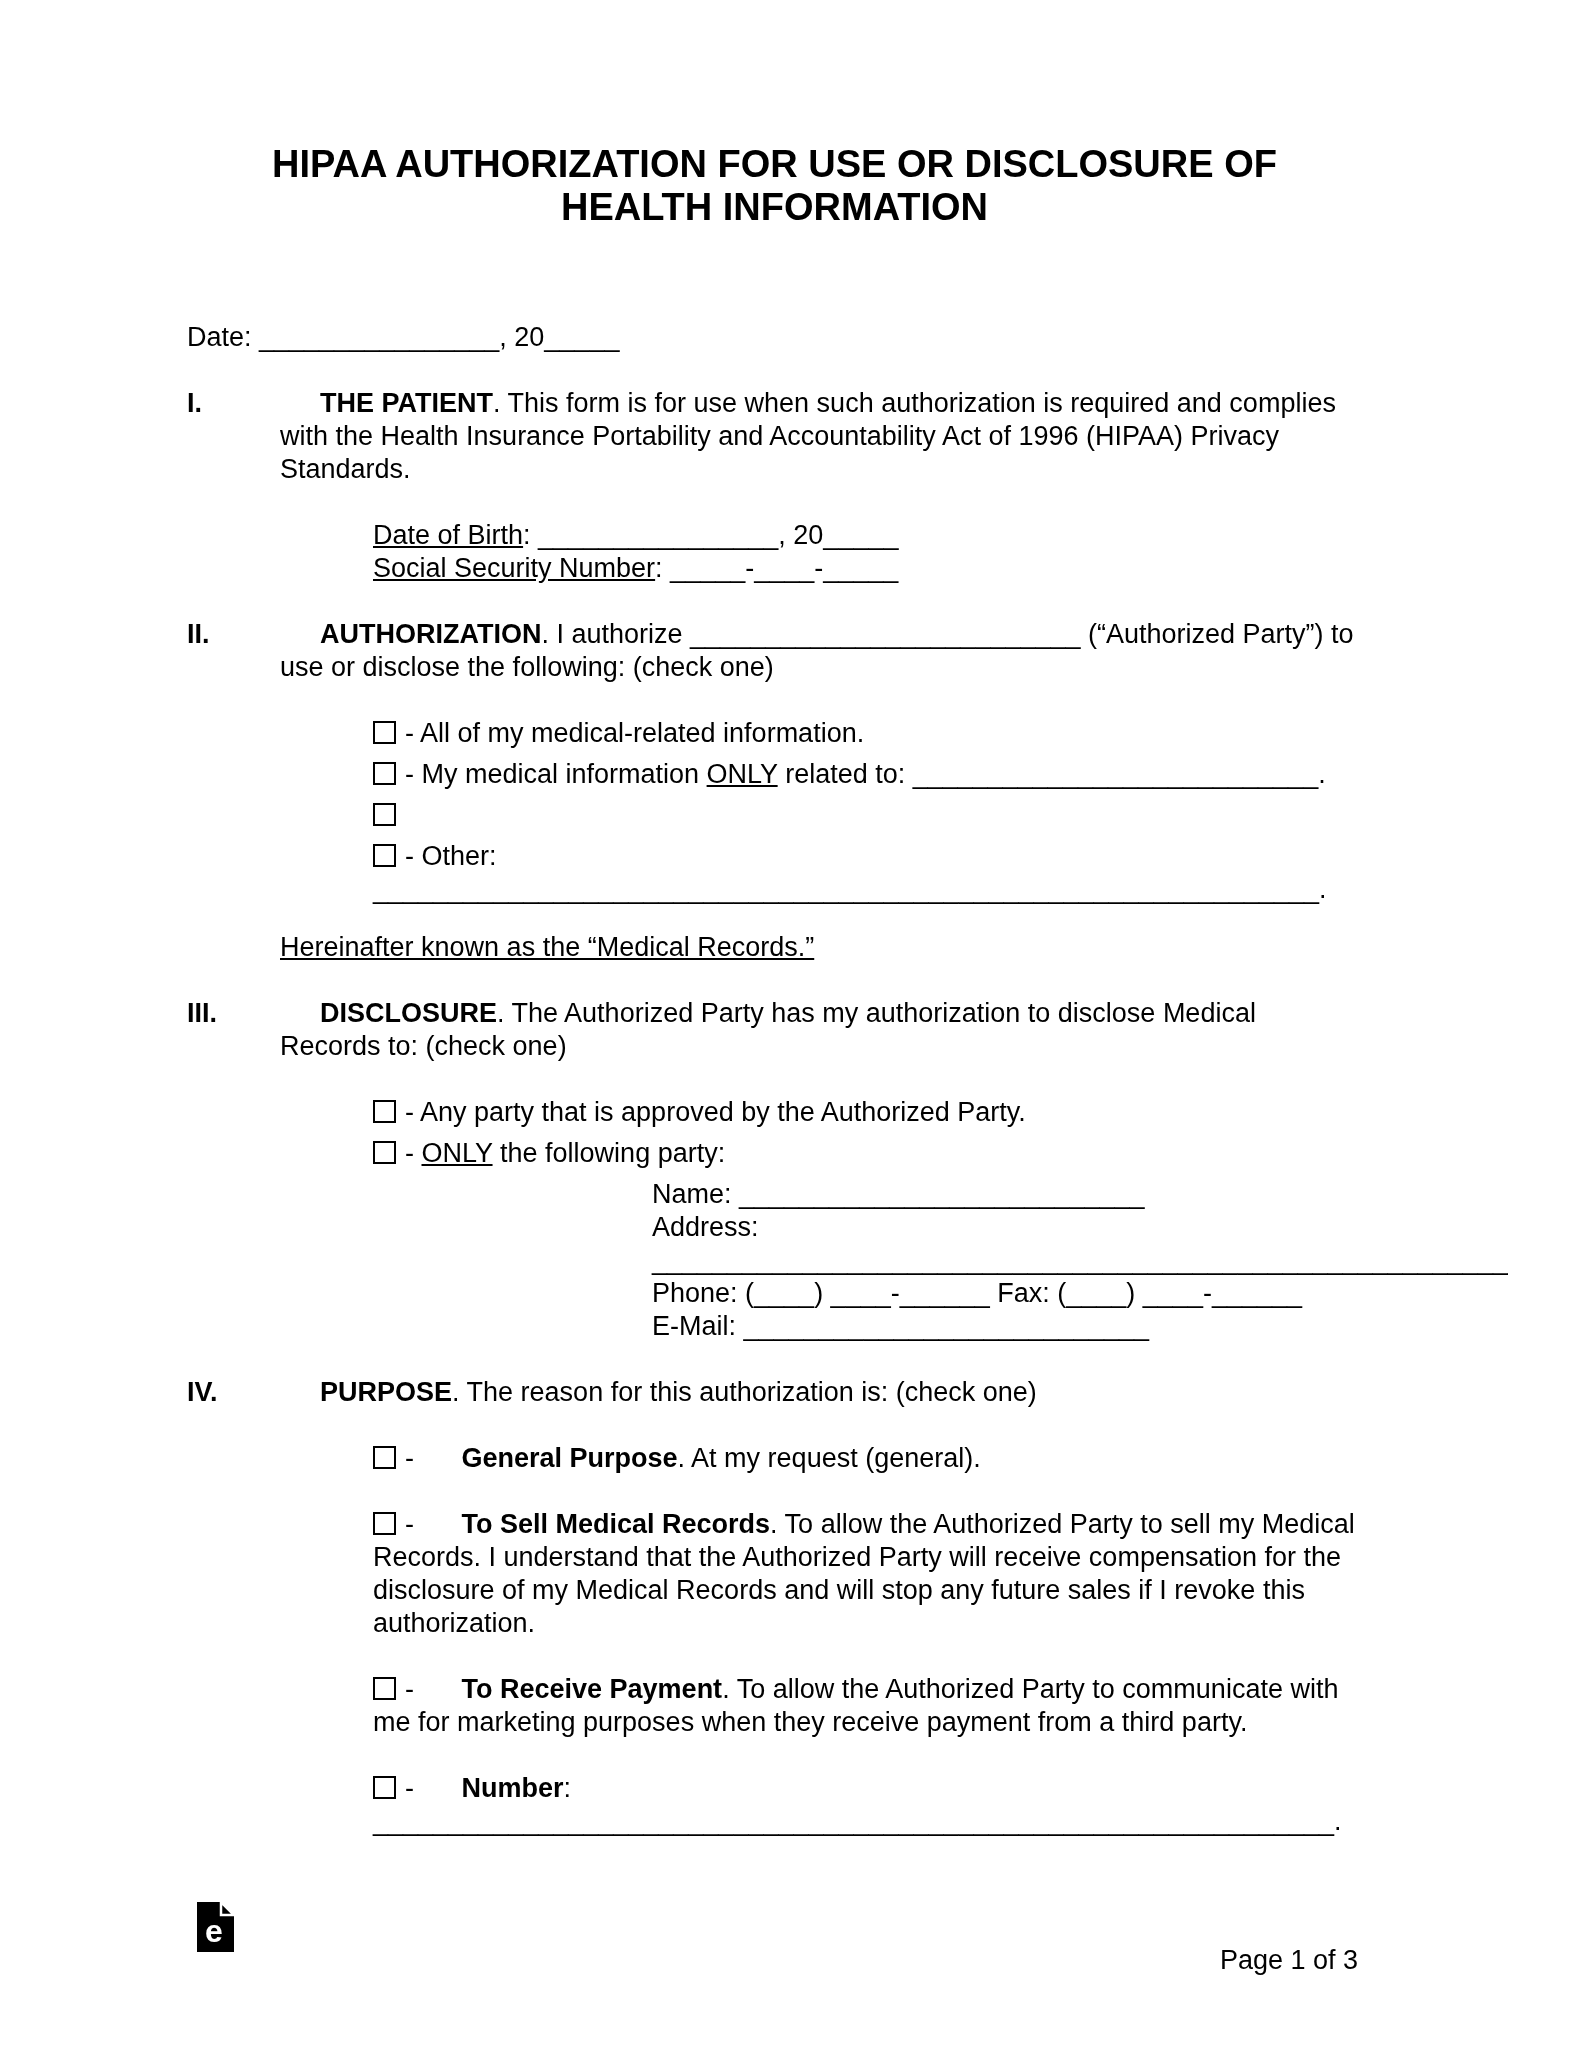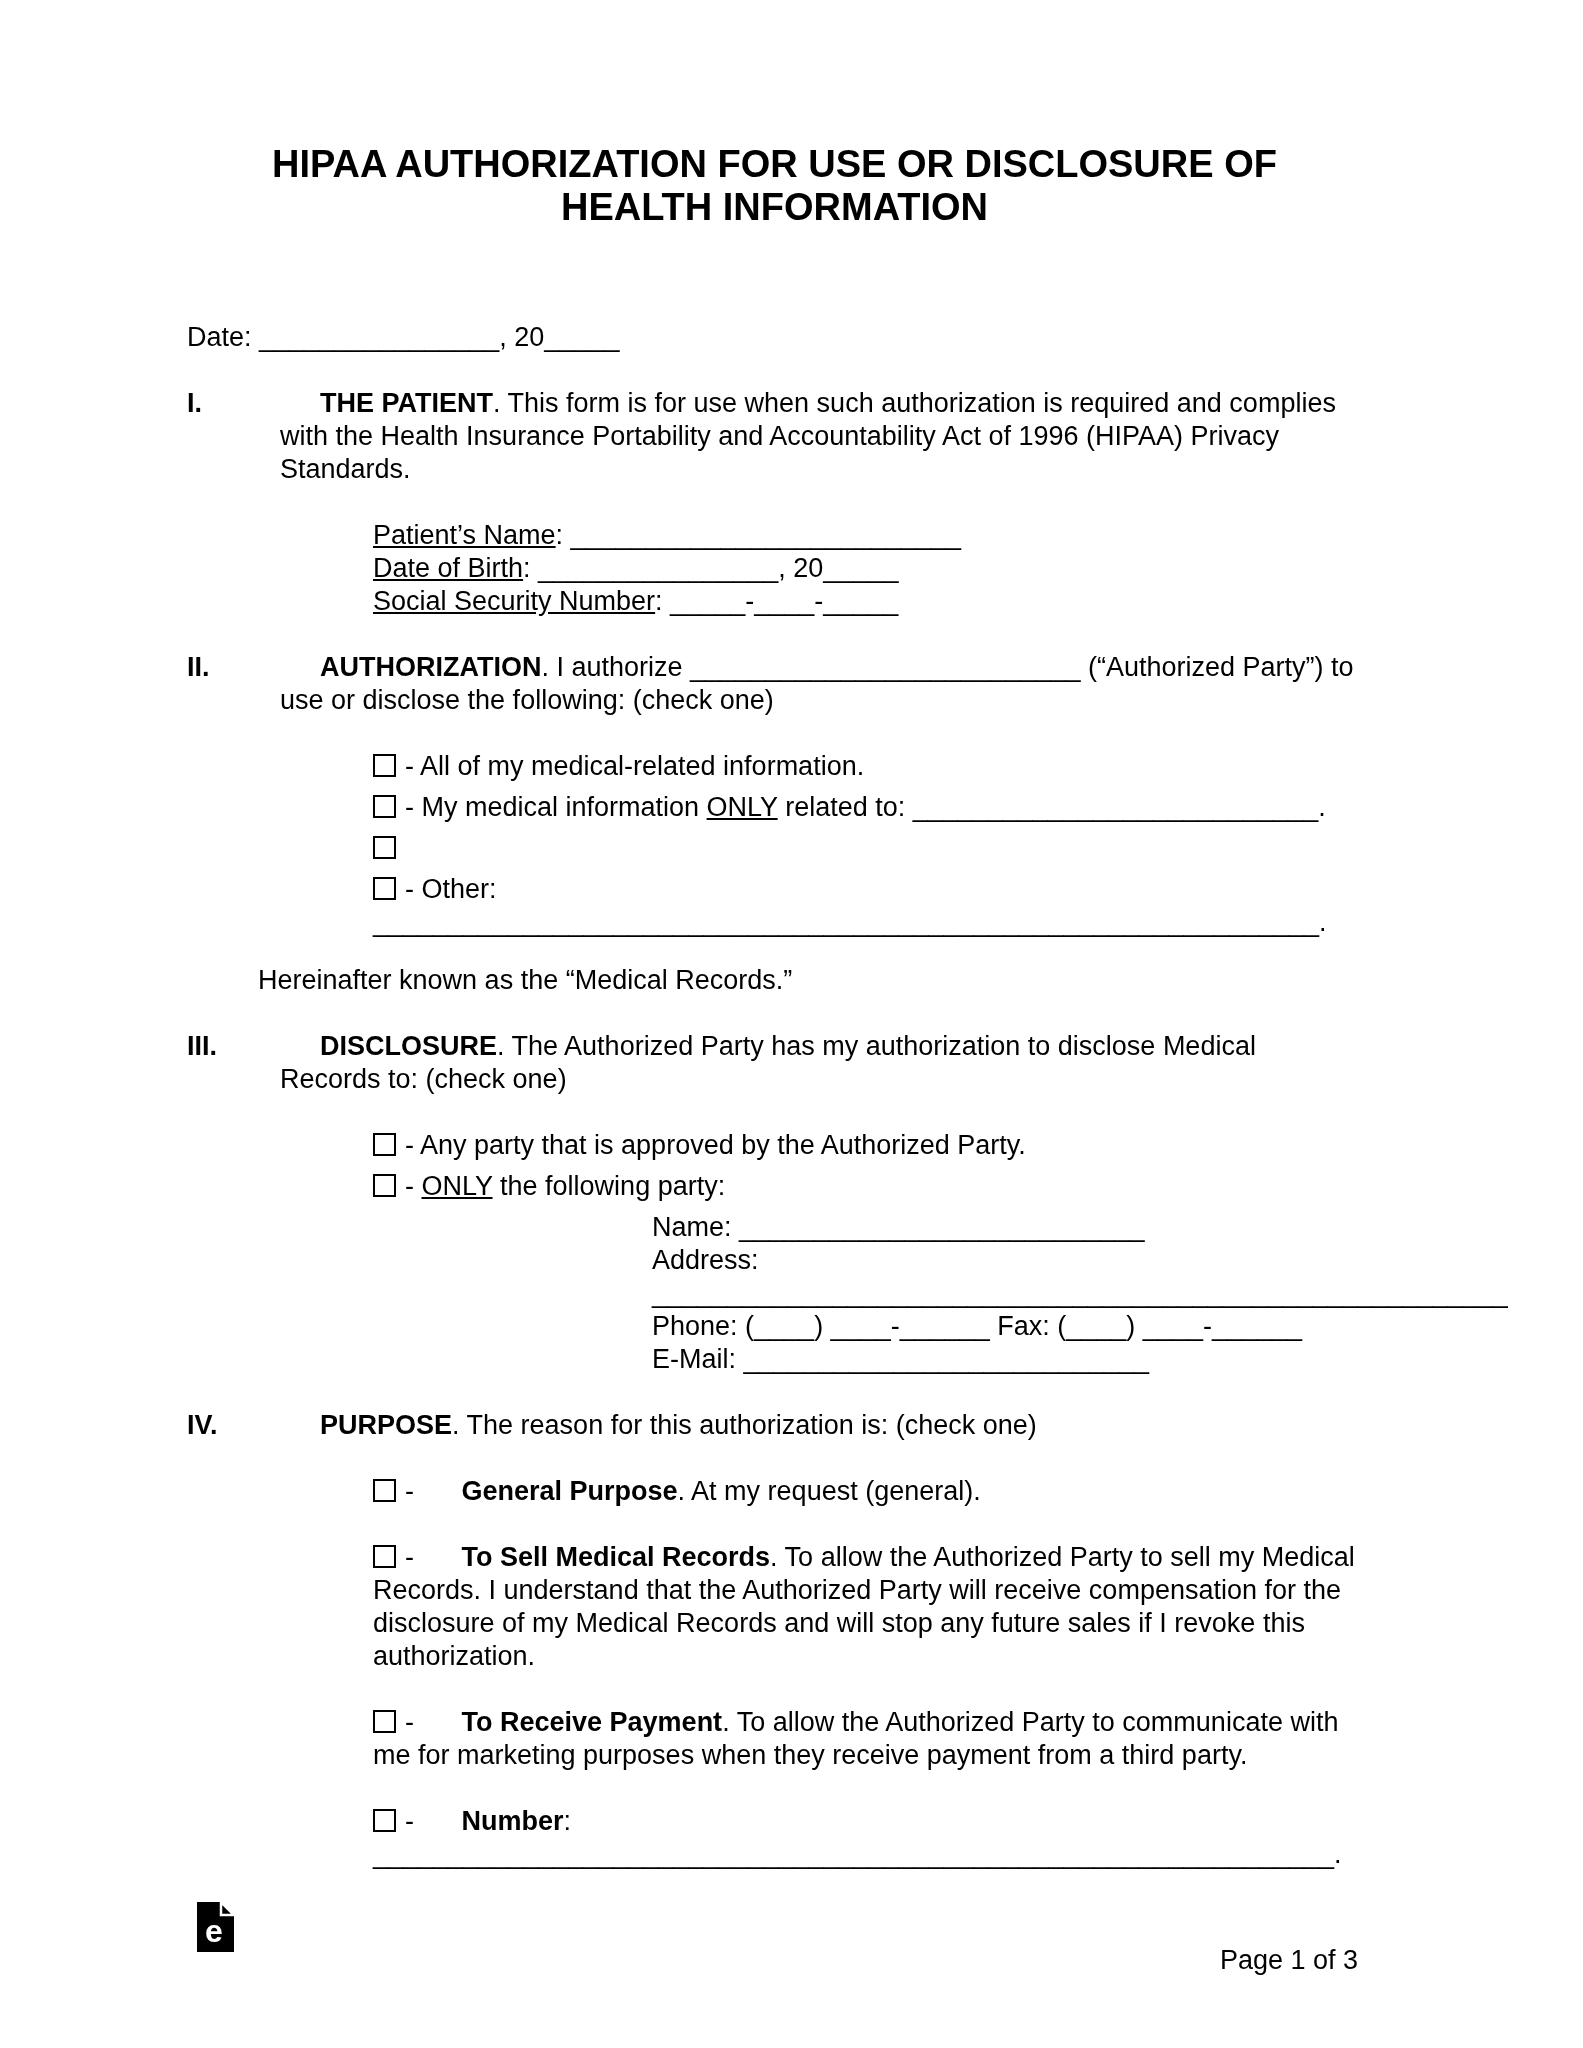--- a/index.html
+++ b/index.html
@@ -21,21 +21,21 @@
   .date-row{margin-top:92px;}
   .sec{display:flex;margin-top:33px;}
   .sec .num{width:93px;flex:none;font-weight:bold;}
   .sec .sbody{flex:1;}
   .indent1{margin-left:186px;}
   .indent2{margin-left:279px;}
   .block-gap{margin-top:33px;}
   .opt{margin-bottom:8px;}
   .opt.para{margin-bottom:33px;}
   .opt:last-child{margin-bottom:0;}
-  .footnote{margin-top:25px;margin-left:71px;}
+  .footnote{margin-top:25px;margin-left:93px;text-decoration:underline;}
   .checkbox{
     display:inline-block;width:19px;height:19px;
     border:2px solid #000;margin-right:9px;
     vertical-align:-2px;background:#fff;
   }
   .ul{text-decoration:underline;}
   strong{font-weight:bold;margin-left:40px;}
   .logo{position:absolute;left:193px;top:1901px;width:42px;height:52px;}
   .page-num{position:absolute;top:1944px;right:150px;}
 </style>
@@ -52,21 +52,20 @@
   <div class="date-row">
     <span>Date: ________________, 20_____</span>
   </div>
 
   <div class="sec">
     <span class="num">I.</span>
     <div class="sbody"><strong>THE PATIENT</strong><span>. This form is for use when such authorization is required and complies with the Health Insurance Portability and Accountability Act of 1996 (HIPAA) Privacy Standards.</span></div>
   </div>
 
   <div class="indent1 block-gap">
-    <div><span class="ul">Patient’s Name</span><span>: __________________________</span></div>
     <div><span class="ul">Date of Birth</span><span>:  ________________, 20_____</span></div>
     <div><span class="ul">Social Security Number</span><span>: _____-____-_____</span></div>
   </div>
 
   <div class="sec">
     <span class="num">II.</span>
     <div class="sbody"><strong>AUTHORIZATION</strong><span>. I authorize </span><span>__________________________</span><span> (“Authorized Party”) to use or disclose the following: (check one)</span></div>
   </div>
 
   <div class="indent1 block-gap">

